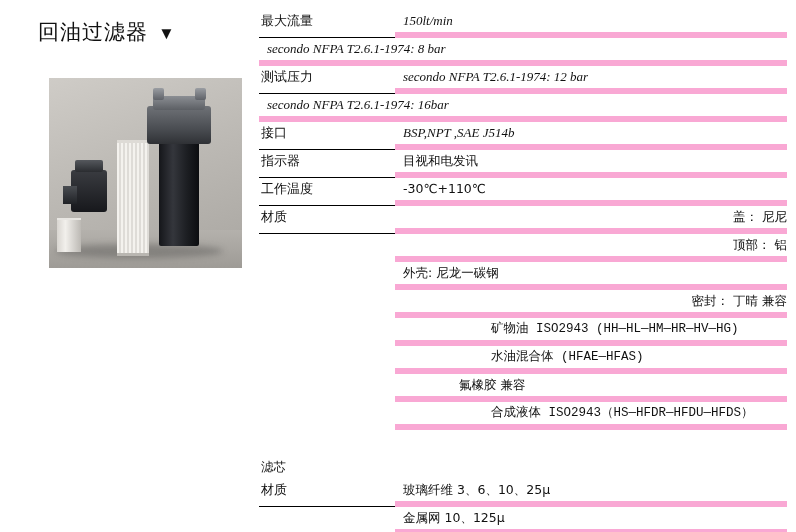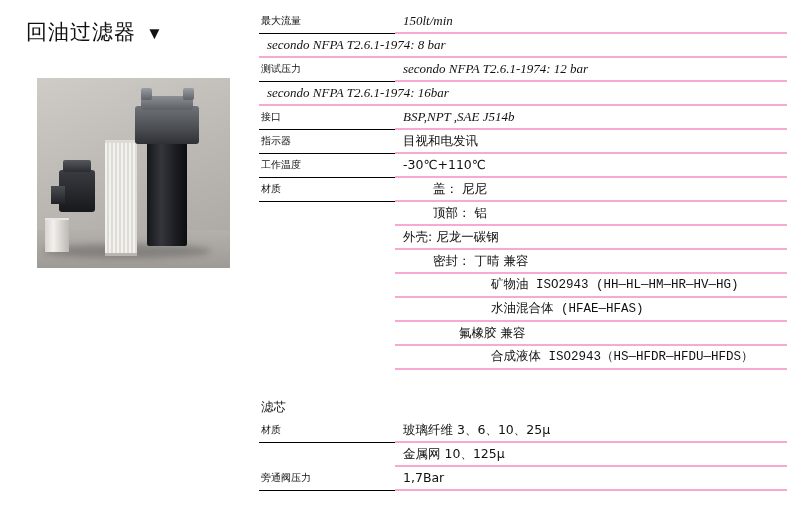--- a/index.html
+++ b/index.html
@@ -17,21 +17,21 @@
   }
   .page {
     position: relative;
     width: 796px;
     height: 532px;
   }
 
   
   .left-col {
     position: absolute;
-    left: 4px;
+    left: 16px;
     top: 0;
     width: 252px;
     height: 532px;
   }
   .title-row {
     position: absolute;
     left: 22px;
     top: 18px;
     display: flex;
     align-items: center;
@@ -171,44 +171,44 @@
   }
   .row {
     display: flex;
     align-items: stretch;
     min-height: 23px;
   }
   .lbl {
     width: 136px;
     flex: 0 0 136px;
     font-family: "DejaVu Sans", sans-serif;
-    font-size: 10px;
+    font-size: 13px;
     color: #111;
     padding: 3px 0 3px 2px;
     border-bottom: 1px solid #000;
     box-sizing: border-box;
     line-height: 16px;
   }
   .lbl.noline { border-bottom: 1px solid transparent; }
   .val {
     flex: 1 1 auto;
     font-size: 12.5px;
     color: #111;
     padding: 3px 0 3px 8px;
-    border-bottom: 2px solid #f9a8d4;
+    border-bottom: 6px solid #f9a8d4;
     box-sizing: border-box;
     line-height: 16px;
     font-family: "DejaVu Sans", sans-serif;
   }
   .val.italic {
     font-style: italic;
     font-family: "Liberation Serif", serif;
     font-size: 13px;
   }
-  .indent-1 { padding-left: 38px; }
+  .indent-1 { padding-left: 38px; text-align: right; }
   .indent-2 { padding-left: 96px; font-family: Liberation Mono, monospace; }
   .indent-3 { padding-left: 64px; }
   .gap {
     height: 26px;
   }
   .section-label {
     font-family: "DejaVu Sans", sans-serif;
     font-size: 12.5px;
     padding: 3px 0 3px 2px;
     line-height: 16px;

